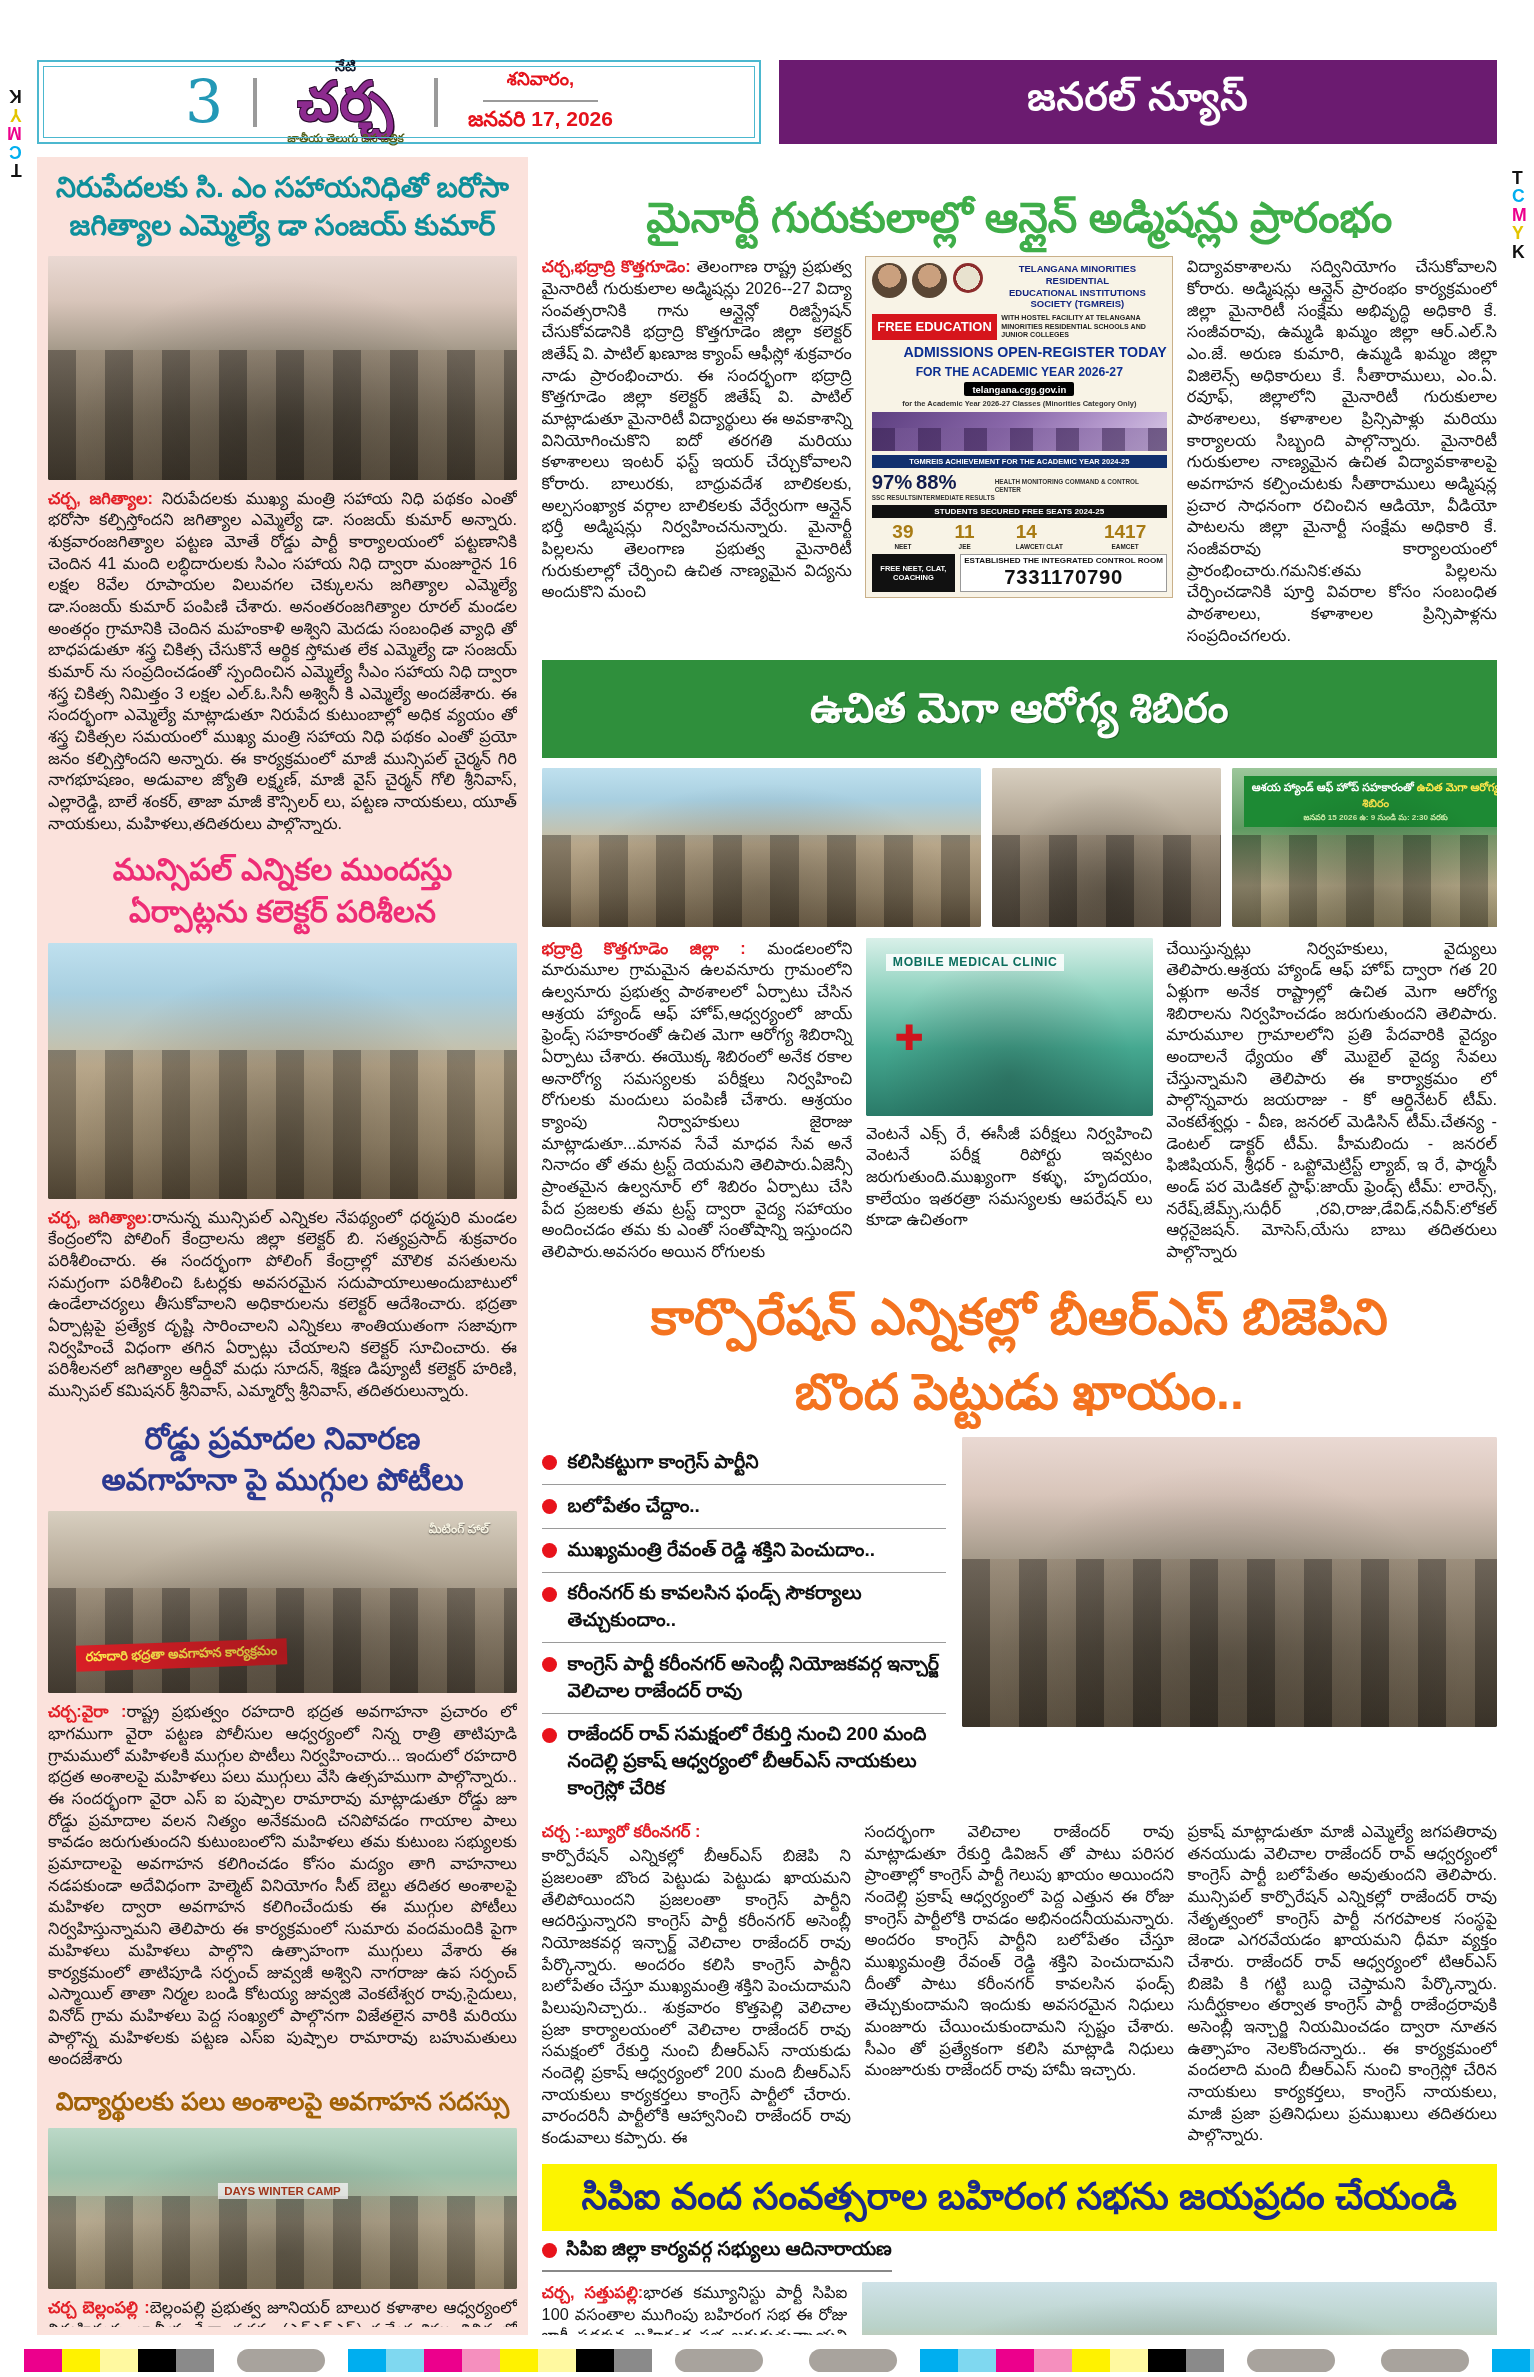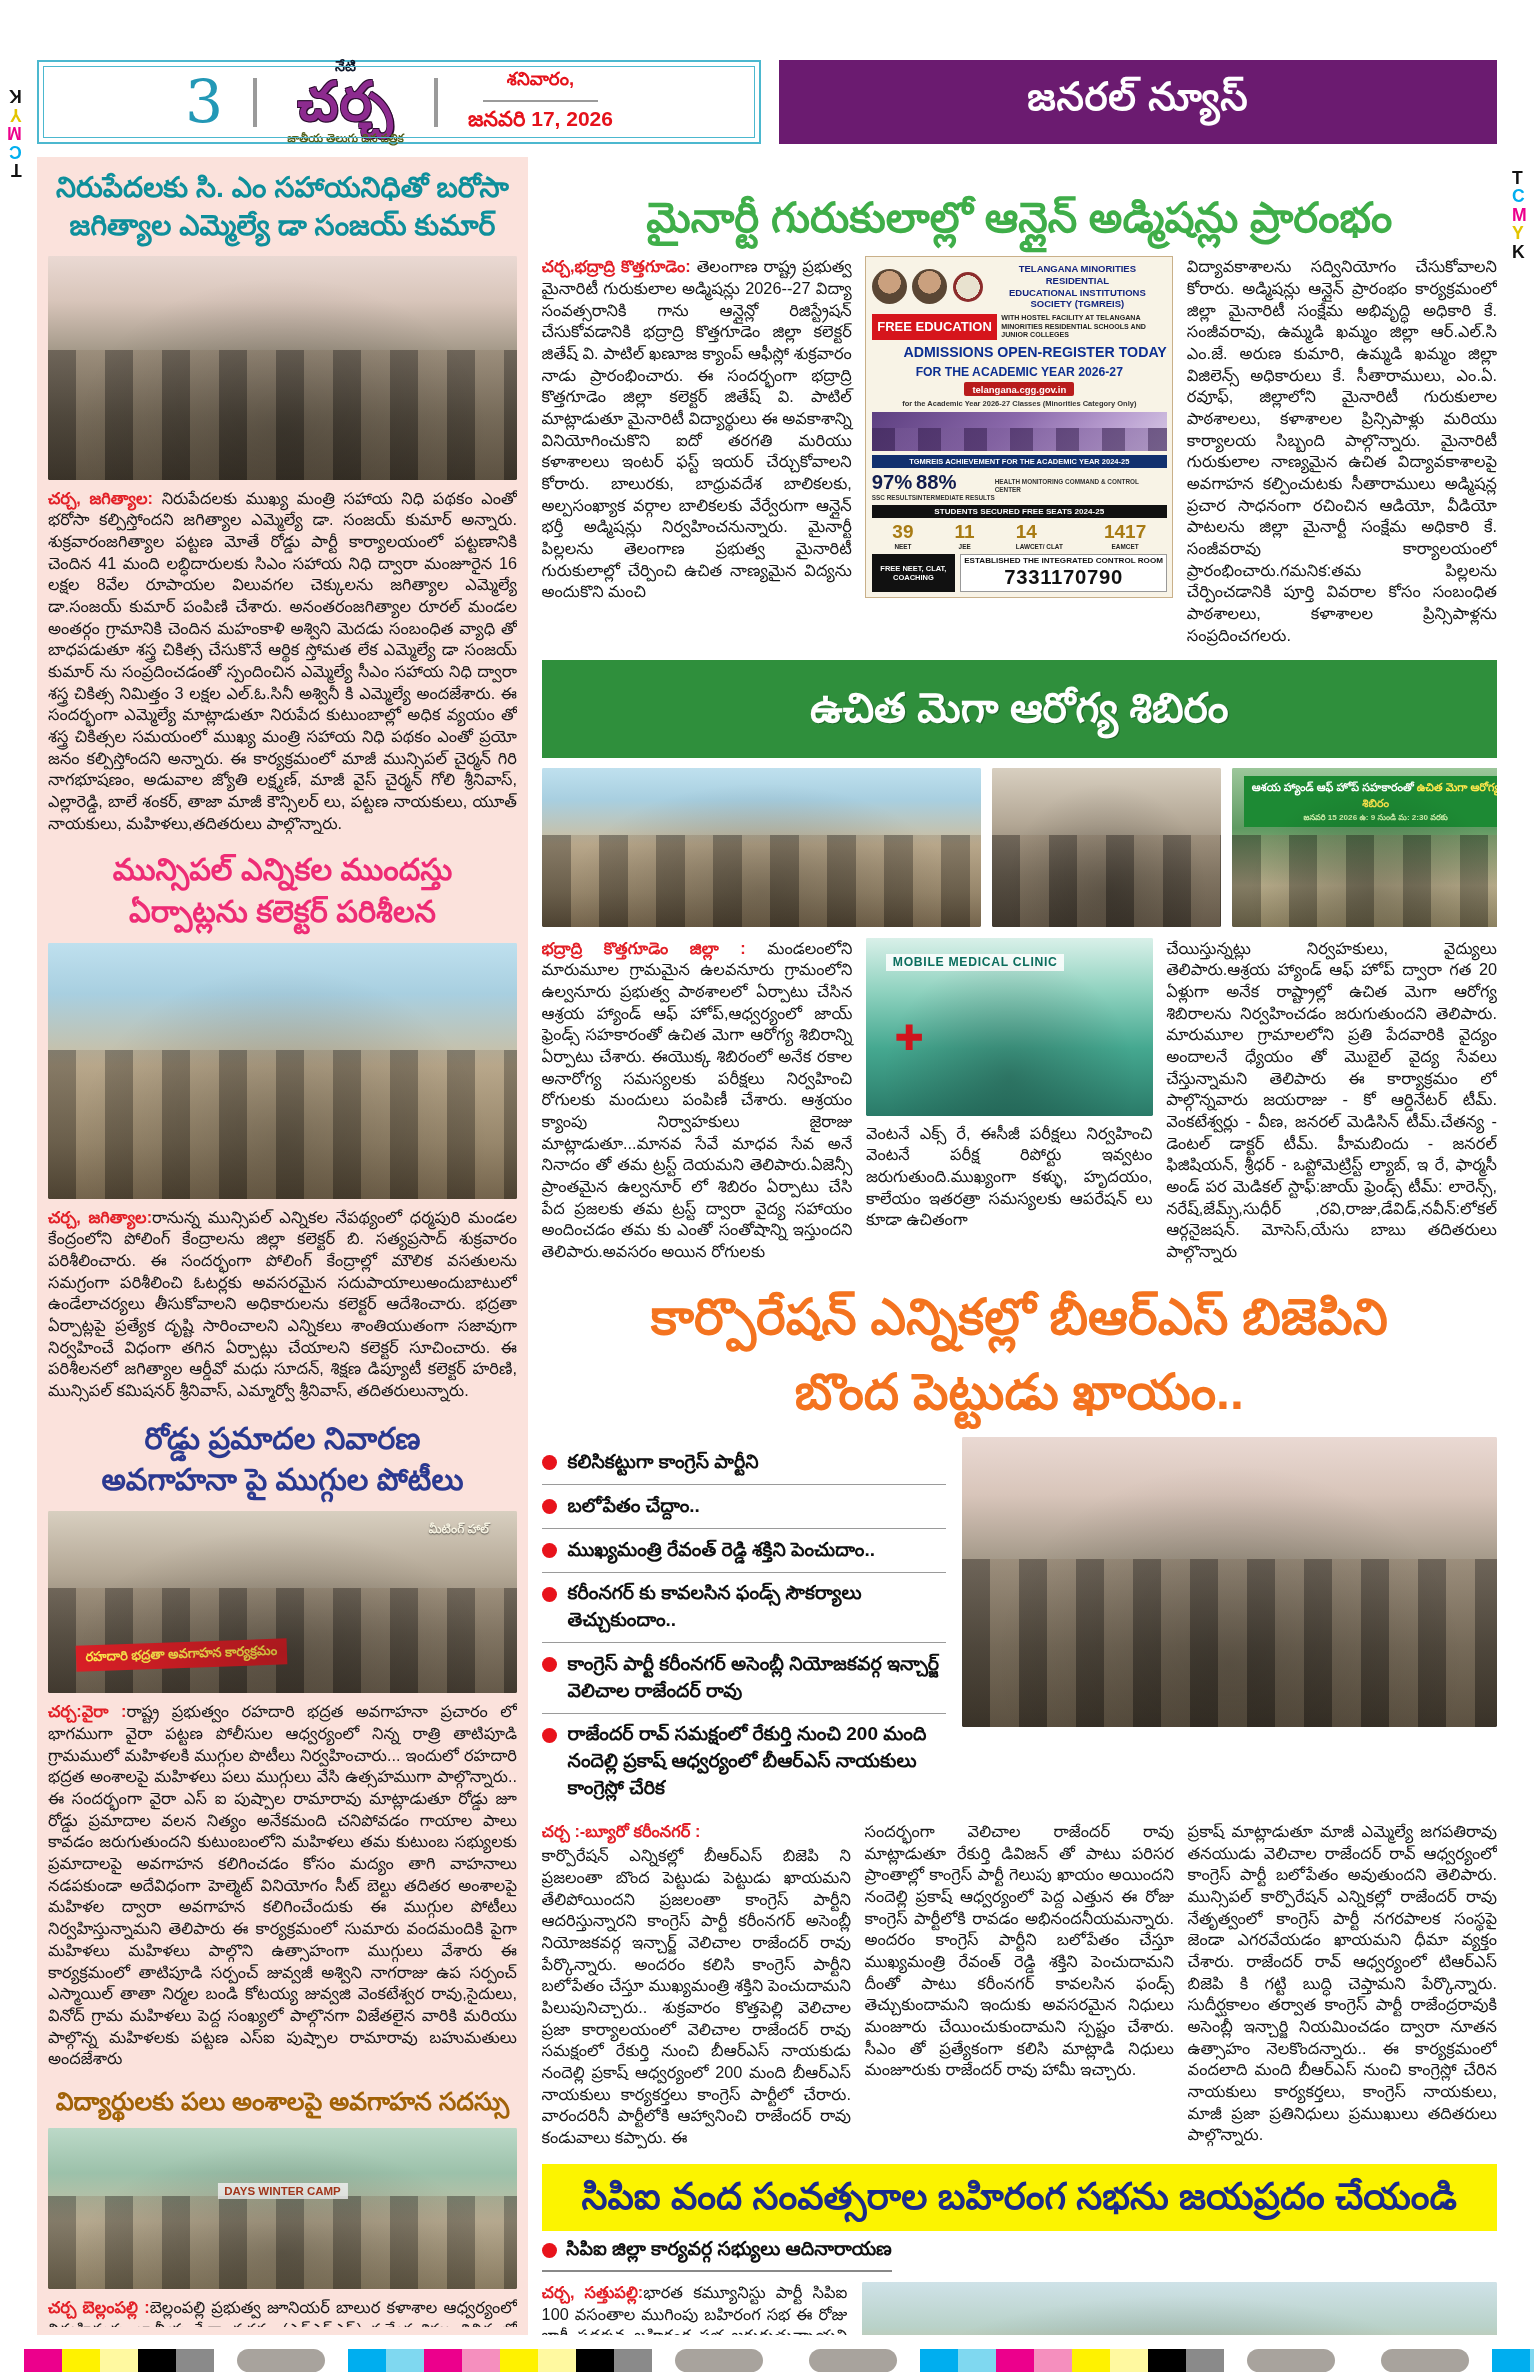--- a/index.html
+++ b/index.html
@@ -77,30 +77,30 @@
   .hl-teal-sm{color:#a16207;font-size:25px;line-height:1.25;}
   .lphoto{margin:4.1px 0 8.1px;}
   .la{display:flex;flex-direction:column;overflow:hidden;flex:none;}
 
   
   .m1-headline{color:#3fae49;font-size:42px;font-weight:800;text-align:center;margin:2.7px 0 12.2px;line-height:1.25;}
   .m1-row{display:flex;gap:13.6px;align-items:flex-start;}
   .m1-col{flex:1;}
   
   .ad{width:295px;flex:none;background:#f8f3e6;border:1.4px solid #c9b089;padding:5.4px;display:flex;flex-direction:column;gap:3.4px;font-family:"Liberation Sans",sans-serif;}
-  .ad-top{display:flex;align-items:center;gap:5.4px;}
+  .ad-top{display:flex;align-items:flex-start;gap:5.4px;}
   .ad-face{width:35px;height:35px;border-radius:50%;background:radial-gradient(circle at 50% 38%,#caa07e 0 40%,#5a4634 41% 100%);flex:none;}
   .ad-logo{width:30px;height:30px;border-radius:50%;background:radial-gradient(circle,#e8e2cf 0 55%,#8c2c2c 56% 100%);flex:none;}
   .ad-soc{color:#13247e;font-weight:800;font-size:9.5px;text-align:center;line-height:1.25;}
   .ad-freeline{display:flex;gap:4.1px;align-items:stretch;}
   .ad-free{background:#d6151c;color:#fff;font-weight:800;font-size:13px;padding:2.7px 5.4px;flex:none;display:flex;align-items:center;}
   .ad-hostel{font-size:7.1px;color:#222;font-weight:700;line-height:1.25;align-self:center;}
   .ad-adm{color:#0d2f91;font-weight:800;font-size:14.2px;text-align:right;line-height:1.25;}
   .ad-year{color:#0d2f91;font-weight:800;font-size:12.2px;text-align:center;}
-  .ad-url{background:#b91c1c;color:#fff;font-size:9.5px;font-weight:700;padding:1.4px 8.1px;border-radius:2px;align-self:center;}
+  .ad-url{background:#000000;color:#fff;font-size:9.5px;font-weight:700;padding:1.4px 8.1px;border-radius:2px;align-self:center;}
   .ad-note{font-size:7.5px;color:#333;text-align:center;font-weight:700;line-height:1.3;}
   .ad-photo{height:89px;background:linear-gradient(135deg,#5d3f80 0%,#8a68aa 45%,#b79ccf 75%,#d9cbe6 100%);position:relative;}
   .ad-photo::after{content:"";position:absolute;left:0;right:0;bottom:0;height:60%;
      background:repeating-linear-gradient(90deg,rgba(62,38,88,.65) 0 23px,rgba(120,90,150,.45) 23px 46px);}
   .ad-ach{background:#12306e;color:#fff;font-size:7.5px;font-weight:800;text-align:center;padding:2px 1.4px;}
   .ad-stats{display:flex;justify-content:space-around;align-items:flex-start;}
   .ad-stat{}
   .ad-stat .v{font-size:20.3px;font-weight:800;color:#101c4e;}
   .ad-stat .l{font-size:6.4px;font-weight:800;color:#333;line-height:1.2;}
   .ad-seats{background:#111;color:#fff;font-size:8.1px;font-weight:800;text-align:center;padding:2px 1.4px;}

